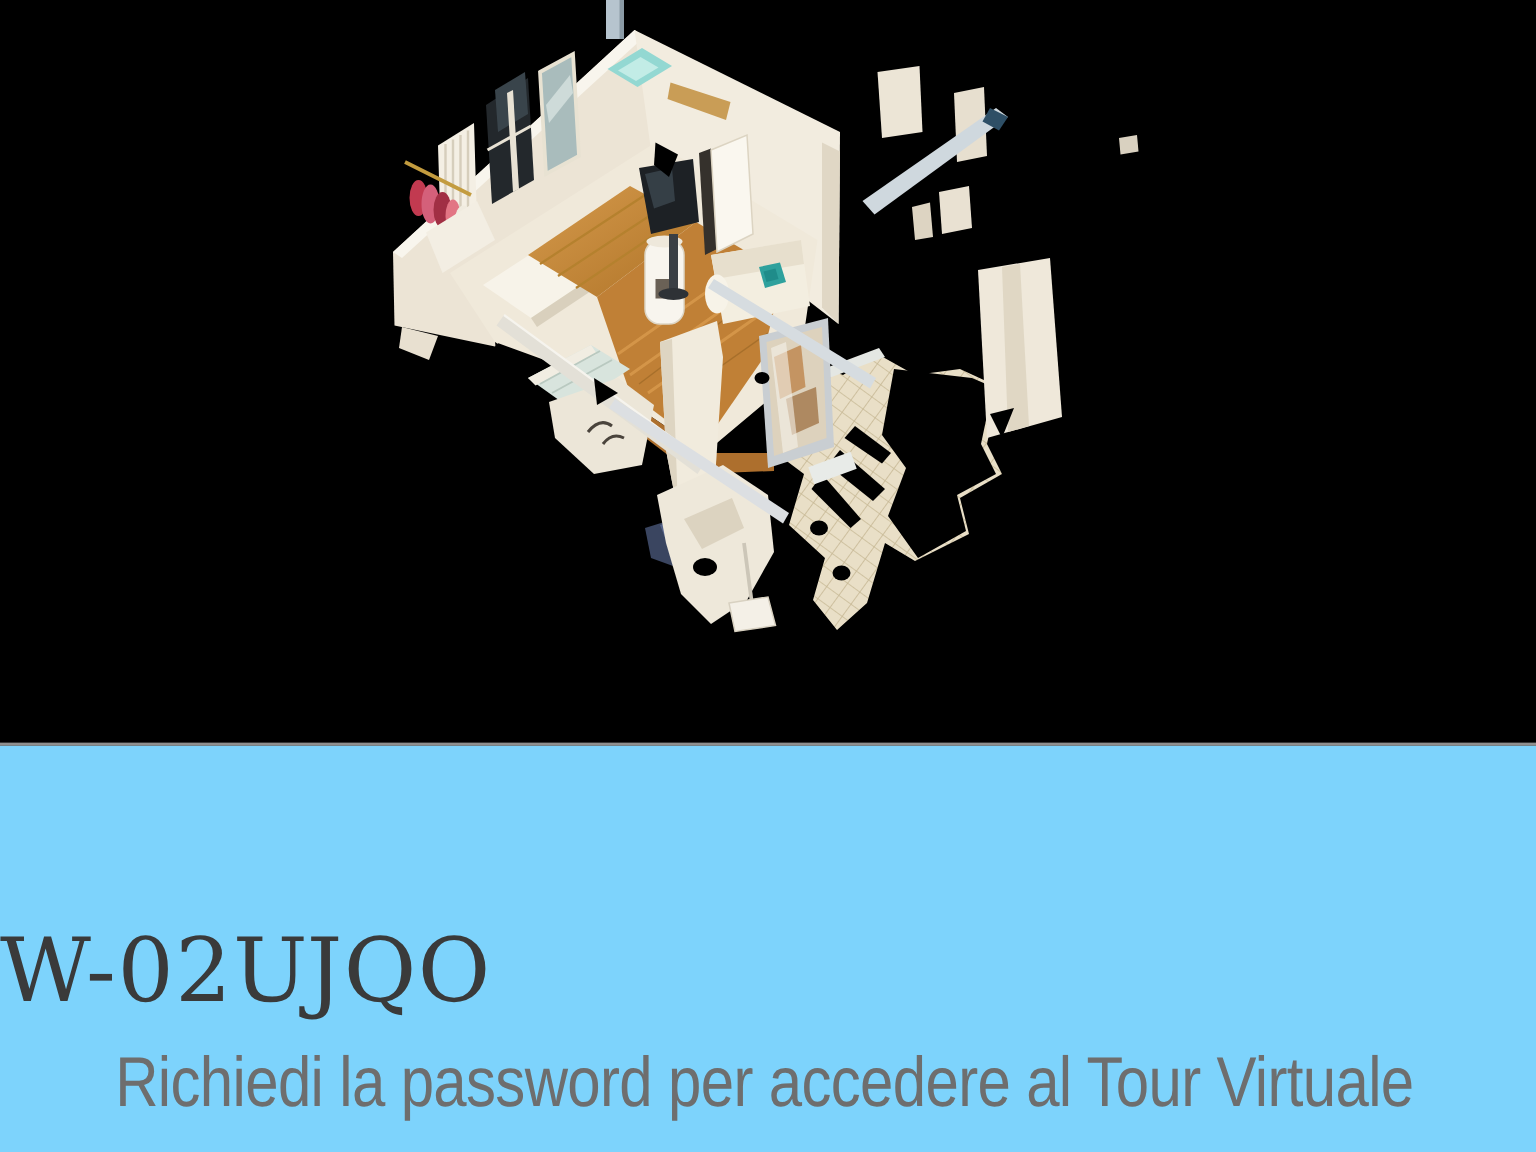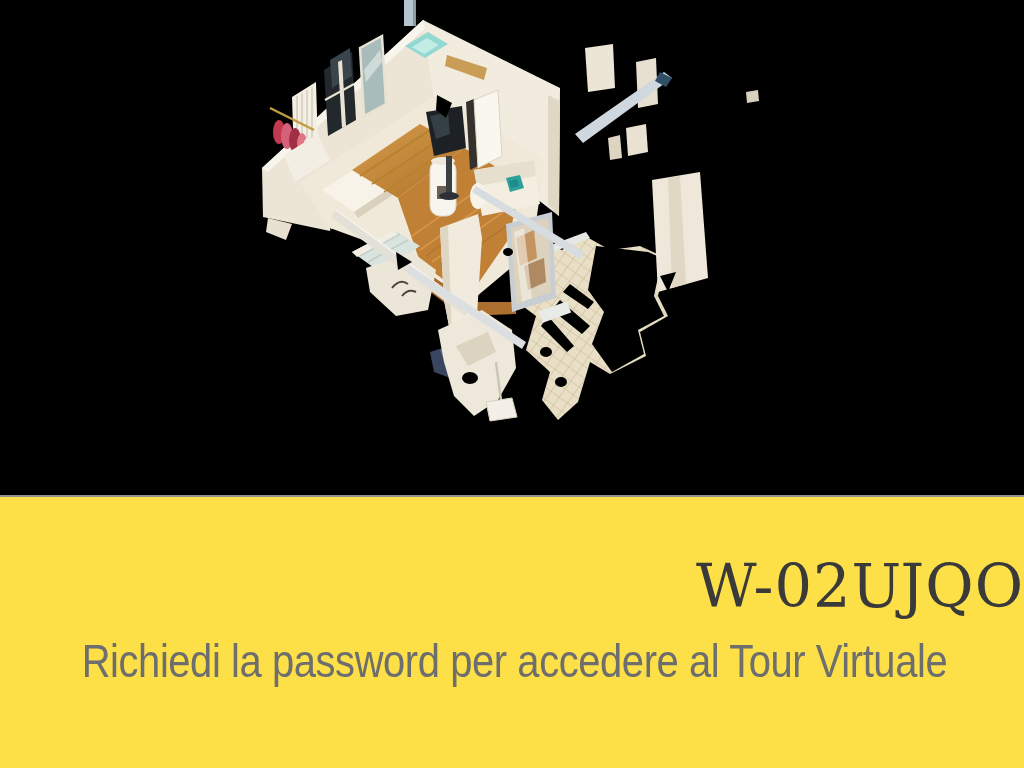--- a/index.html
+++ b/index.html
@@ -7,21 +7,21 @@
     width:1024px;height:768px;overflow:hidden;background:#ffffff;
     font-family:"Liberation Sans",sans-serif;
   }
   .page{width:1024px;height:768px;display:flex;flex-direction:column;}
   .hero{
     width:1024px;height:495px;background:#000;position:relative;
     border-bottom:2px solid #8f8f8f;flex:0 0 auto;
   }
   .hero svg{display:block;width:1024px;height:495px;}
   .info{
-    flex:1 1 auto;background:#fde047;text-align:right;padding-top:56px;
+    flex:1 1 auto;background:#7dd3fc;text-align:left;padding-top:116px;
   }
   .tour-code{
     margin:0;
     font-family:"DejaVu Serif","Liberation Serif",serif;
     font-weight:normal;
     font-size:59px;
     letter-spacing:1px;
     color:#3a3a3a;
     line-height:1.15;
   }

